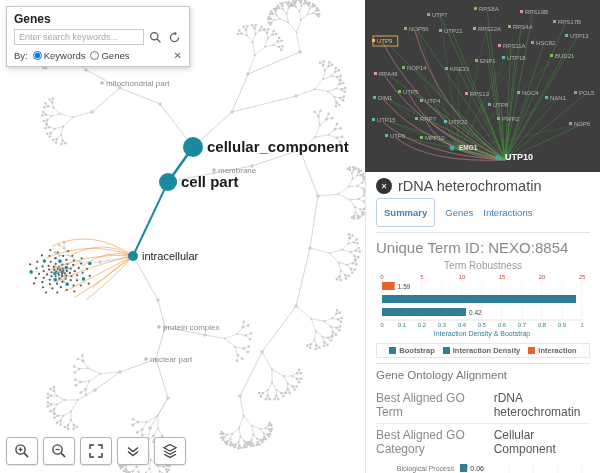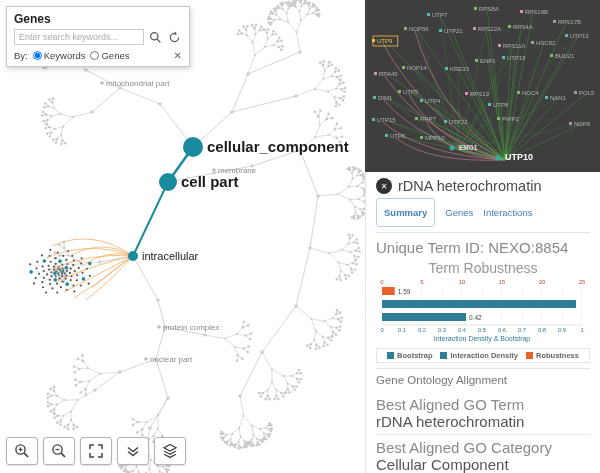--- a/index.html
+++ b/index.html
@@ -32,28 +32,28 @@
   .detail-pane{width:235px;height:301px;background:#fff;border-left:1px solid #e4e4e4;
     padding:6px 10px;box-sizing:border-box;overflow:hidden;}
   .dp-header{display:flex;align-items:center;gap:6px;margin-bottom:4px;}
   .dp-close{width:16px;height:16px;border-radius:50%;background:#333;color:#fff;display:flex;
     align-items:center;justify-content:center;font-size:8px;cursor:pointer;flex:0 0 auto;}
   .dp-title{font-size:14.5px;color:#4a4a4a;}
   .dp-tabs{display:flex;gap:10px;align-items:center;margin:2px 0 0;border-bottom:1px solid #e3e3e3;padding-bottom:5px;}
   .tab{font-size:9.5px;color:#3f7fbe;cursor:pointer;}
   .tab.active{border:1px solid #bcd0e5;border-radius:3px;padding:8px 7px;font-weight:bold;}
   .dp-termid{font-size:15px;color:#8a8a8a;margin:6px 0 4px;}
-  .dp-subtitle{font-size:14px;color:#999;margin:0 0 1px;text-align:center;}
+  .dp-subtitle{font-size:10px;color:#999;margin:0 0 1px;text-align:center;}
   .dp-legend{display:flex;gap:8px;align-items:center;font-size:7.5px;color:#666;border:1px solid #e6e6e6;
     padding:2px 5px;margin:1px 0 5px;justify-content:center;}
   .leg-item{display:flex;align-items:center;font-weight:bold;}
   .leg-swatch{width:7px;height:7px;display:inline-block;margin-right:3px;}
   .dp-section{font-size:11.5px;color:#777;border-top:1px solid #e3e3e3;padding-top:5px;margin-top:3px;margin-bottom:6px;}
   .dp-table{margin-bottom:2px;}
-  .dp-trow{display:flex;border-top:1px solid #ececec;padding:4px 0;font-size:15px;flex-direction:column;}
+  .dp-trow{display:flex;border-top:1px solid #ececec;padding:4px 0;font-size:12px;}
   .dp-trow:first-child{border-top:none;}
   .dp-tlabel{flex:0 0 55%;color:#8a8a8a;}
   .dp-tvalue{color:#555;}
 </style>
 </head>
 <body>
 
 <div class="app">
 
   <div class="tree-pane">
@@ -1717,21 +1717,21 @@
           <span class="leg-item">
             <span class="leg-swatch" style="background: rgb(46, 127, 149);"></span>
             <span>Bootstrap</span>
           </span>
           <span class="leg-item">
             <span class="leg-swatch" style="background: rgb(46, 127, 149);"></span>
             <span>Interaction Density</span>
           </span>
           <span class="leg-item">
             <span class="leg-swatch" style="background: rgb(232, 99, 44);"></span>
-            <span>Robustness</span>
+            <span>Interaction</span>
           </span>
         </div>
       <div class="dp-section">Gene Ontology Alignment</div>
       <div class="dp-table">
         <div class="dp-trow">
           <span class="dp-tlabel">Best Aligned GO Term</span>
           <span class="dp-tvalue">rDNA heterochromatin</span>
         </div>
         <div class="dp-trow">
           <span class="dp-tlabel">Best Aligned GO Category</span>

